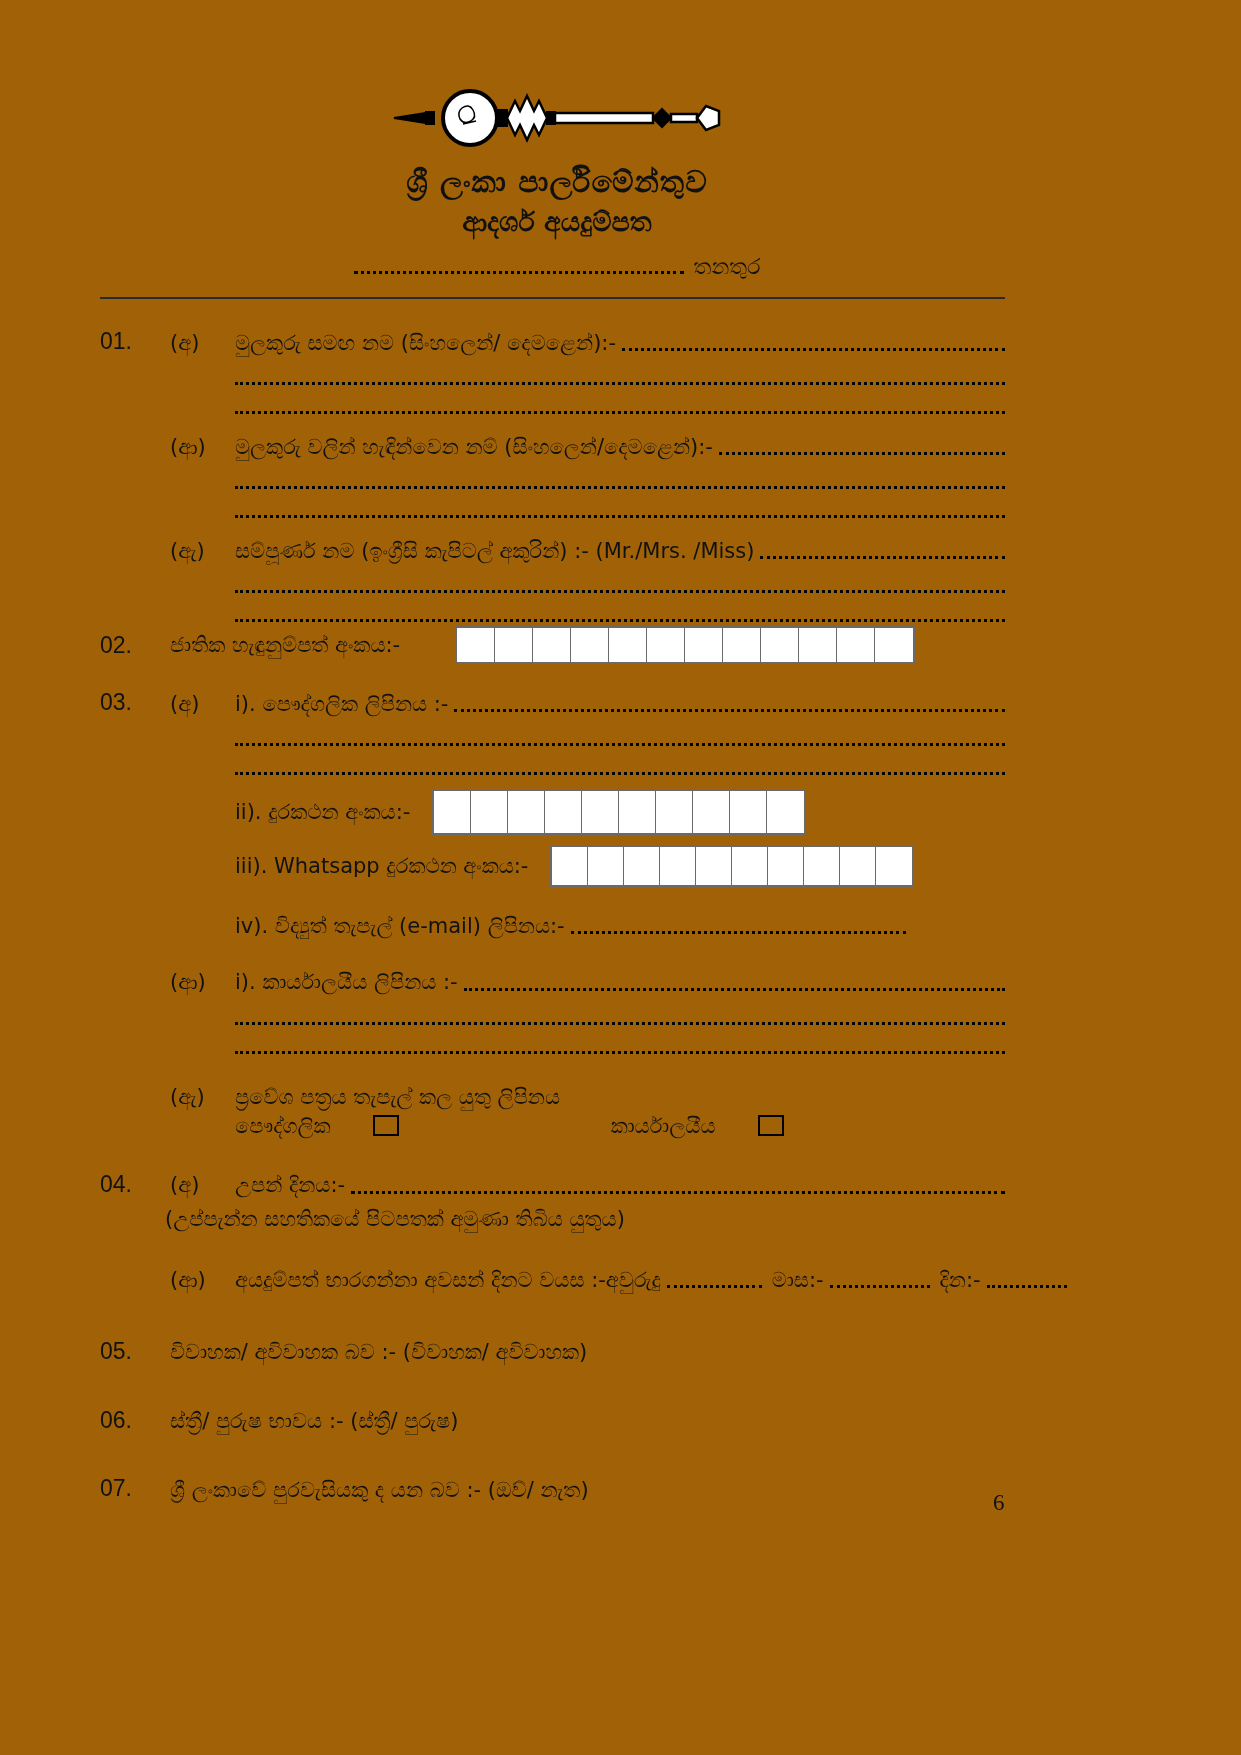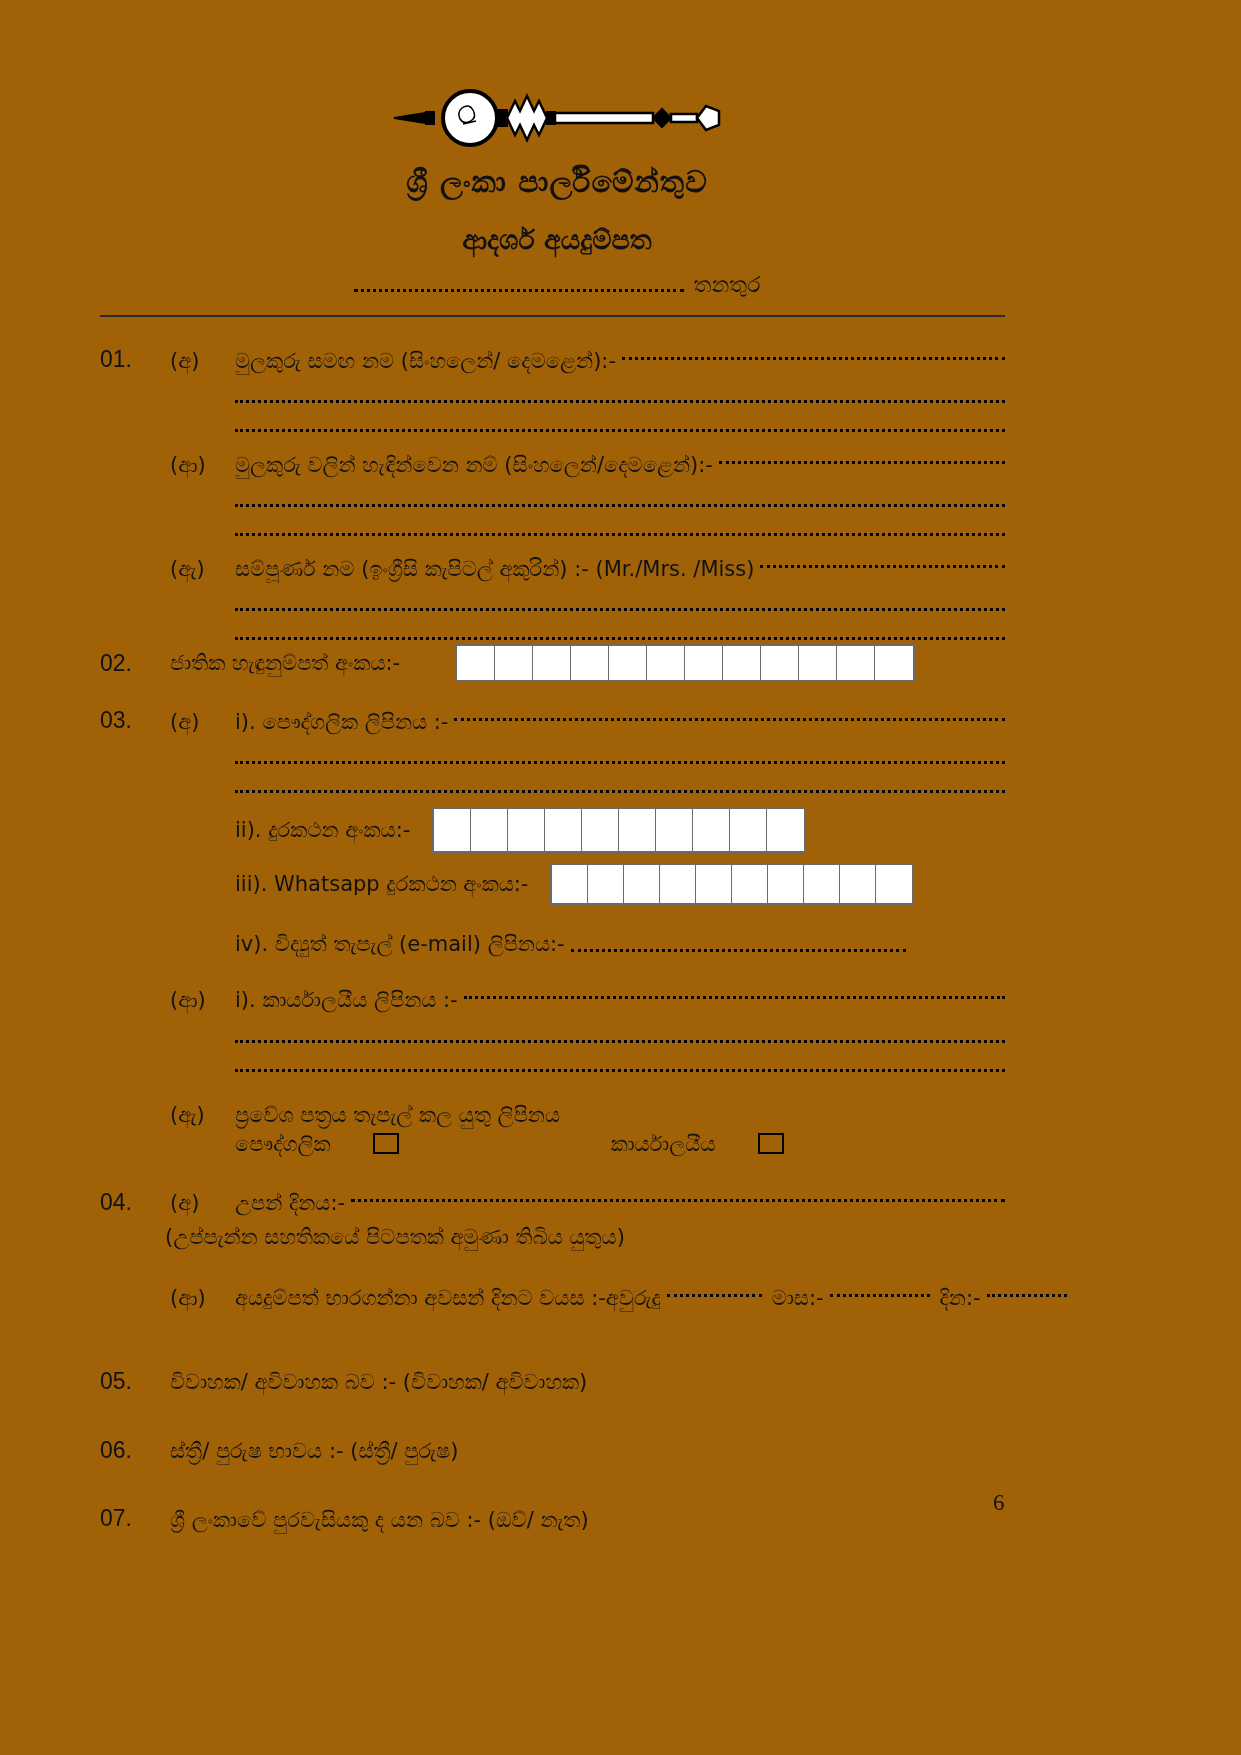--- a/index.html
+++ b/index.html
@@ -5,32 +5,32 @@
   *{box-sizing:border-box;margin:0;padding:0}
   html,body{background:#e8e8e8}
   body{font-family:"DejaVu Sans",sans-serif;color:#111}
   .page{position:relative;width:1241px;height:1755px;background:#a16207;margin:0 auto;overflow:hidden}
 
   
   .header{padding-top:82px}
   .header-inner{width:1110px;margin-left:2px;text-align:center}
   .mace{display:block;margin:0 auto}
   .title{margin-top:10px;font-size:30px;font-weight:bold;letter-spacing:1px}
-  .subtitle{margin-top:24px;font-size:27px;font-weight:bold}
+  .subtitle{margin-top:6px;font-size:27px;font-weight:bold}
   .position-row{display:flex;justify-content:center;align-items:flex-end;margin-top:16px;font-size:22px;font-weight:normal}
   .pos-dots{width:330px;height:0;border-bottom:3px dotted #000;margin:0 10px 5px 0}
 
   
   .content{padding:0 236px 0 100px}
   .divider{margin-top:18px;border-top:2px solid #2a2a2a;height:0}
   .row{display:flex;align-items:flex-end;margin-top:24px;font-size:21px;line-height:1.25}
   .row.boxes{align-items:center}
   .num{width:70px;flex:none;font-family:Liberation Sans, sans-serif;font-size:23px}
   .sub{width:65px;flex:none}
-  .rowbody{flex:1;display:flex;align-items:center;min-width:0}
+  .rowbody{flex:1;display:flex;align-items:flex-end;min-width:0}
   .row.boxes .rowbody{align-items:center}
   .txt{white-space:nowrap}
   .leader{flex:1;height:0;border-bottom:3px dotted #000;margin:0 0 5px 6px}
   .leader.fixed{flex:none}
   .w80{width:80px}.w95{width:95px}.w100{width:100px}.w335{width:335px}
   .dotline{height:0;border-bottom:3px dotted #000;margin:26px 0 0 135px}
   .indent135{margin-left:135px}
   .note{margin:8px 0 0 65px;font-size:21px}
 
   
@@ -229,21 +229,21 @@
       <div class="rowbody">
         <span class="txt">අයදුම්පත් භාරගන්නා අවසන් දිනට වයස :-අවුරුදු</span>
         <span class="leader fixed w95"></span>
         <span class="txt" style="margin-left:10px">මාස:-</span>
         <span class="leader fixed w100"></span>
         <span class="txt" style="margin-left:10px">දින:-</span>
         <span class="leader fixed w80"></span>
       </div>
     </div>
 
-    <div class="row" style="margin-top:56px">
+    <div class="row" style="margin-top:44px">
       <div class="num">05.</div>
       <div class="rowbody">
         <span class="txt">විවාහක/ අවිවාහක බව :- (විවාහක/ අවිවාහක)</span>
       </div>
     </div>
 
     <div class="row" style="margin-top:40px">
       <div class="num">06.</div>
       <div class="rowbody">
         <span class="txt">ස්ත්‍රී/ පුරුෂ භාවය :- (ස්ත්‍රී/ පුරුෂ)</span>

